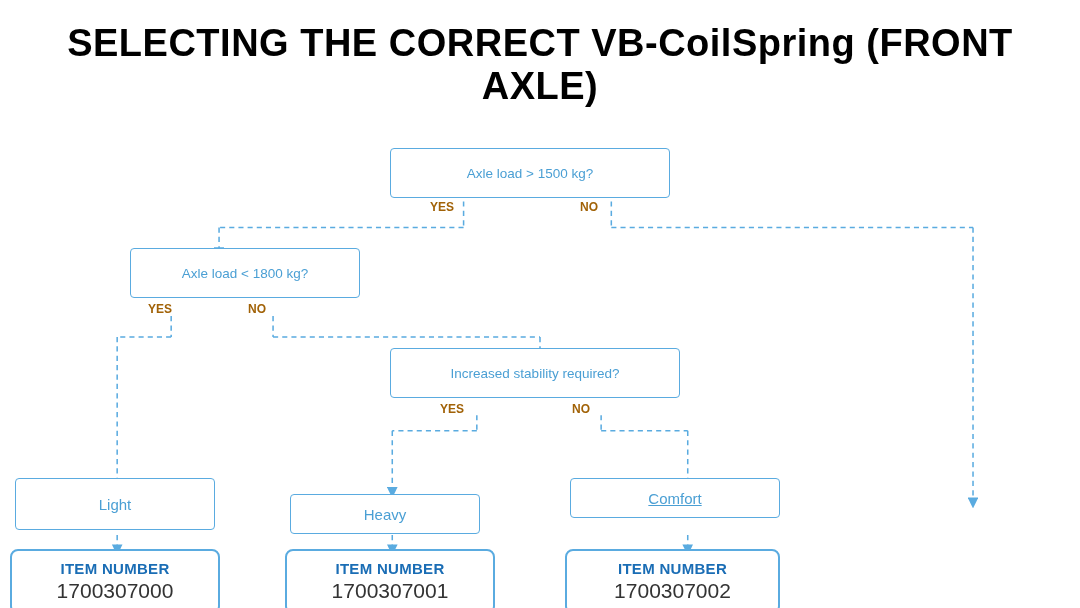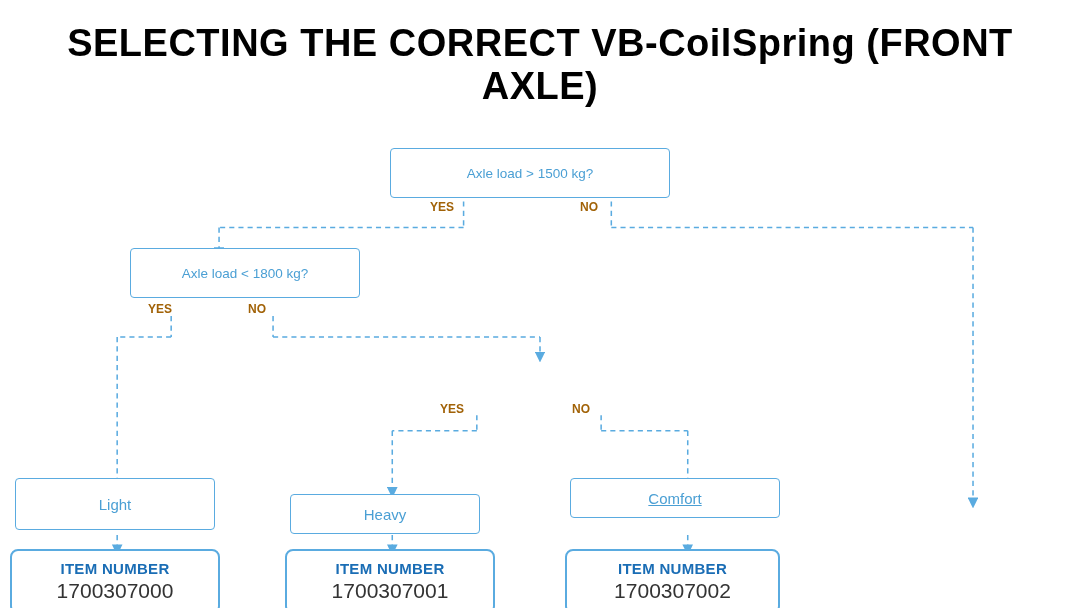--- a/index.html
+++ b/index.html
@@ -149,20 +149,23 @@
   </div>
   <span class="yes-no-label" style="left:430px;top:82px;">YES</span>
   <span class="yes-no-label" style="left:580px;top:82px;">NO</span>
 
   <div class="node-box question" style="left:130px;top:130px;width:230px;height:50px;">
     <span>Axle load &lt; 1800 kg?</span>
   </div>
   <span class="yes-no-label" style="left:148px;top:184px;">YES</span>
   <span class="yes-no-label" style="left:248px;top:184px;">NO</span>
 
+  <div class="node-box question" style="left:390px;top:230px;width:290px;height:50px;">
+    <span>Increased stability required?</span>
+  </div>
   <span class="yes-no-label" style="left:440px;top:284px;">YES</span>
   <span class="yes-no-label" style="left:572px;top:284px;">NO</span>
 
   <div class="node-box result" style="left:15px;top:360px;width:200px;height:52px;">
     <span>Light</span>
   </div>
 
   <div class="node-box result" style="left:290px;top:376px;width:190px;height:40px;">
     <span>Heavy</span>
   </div>

